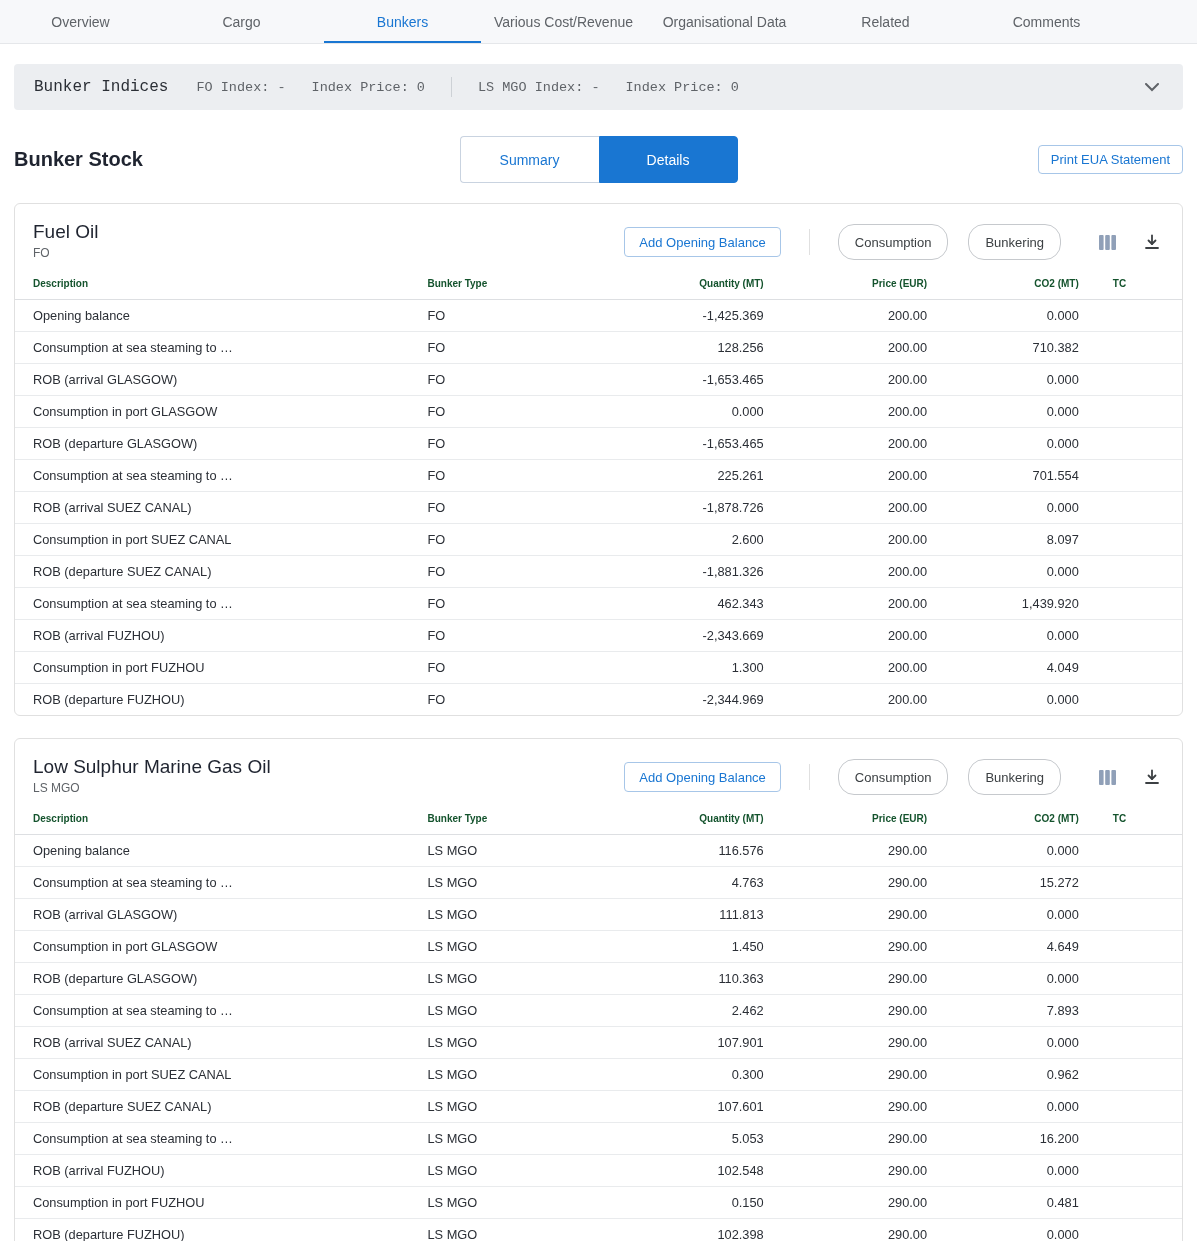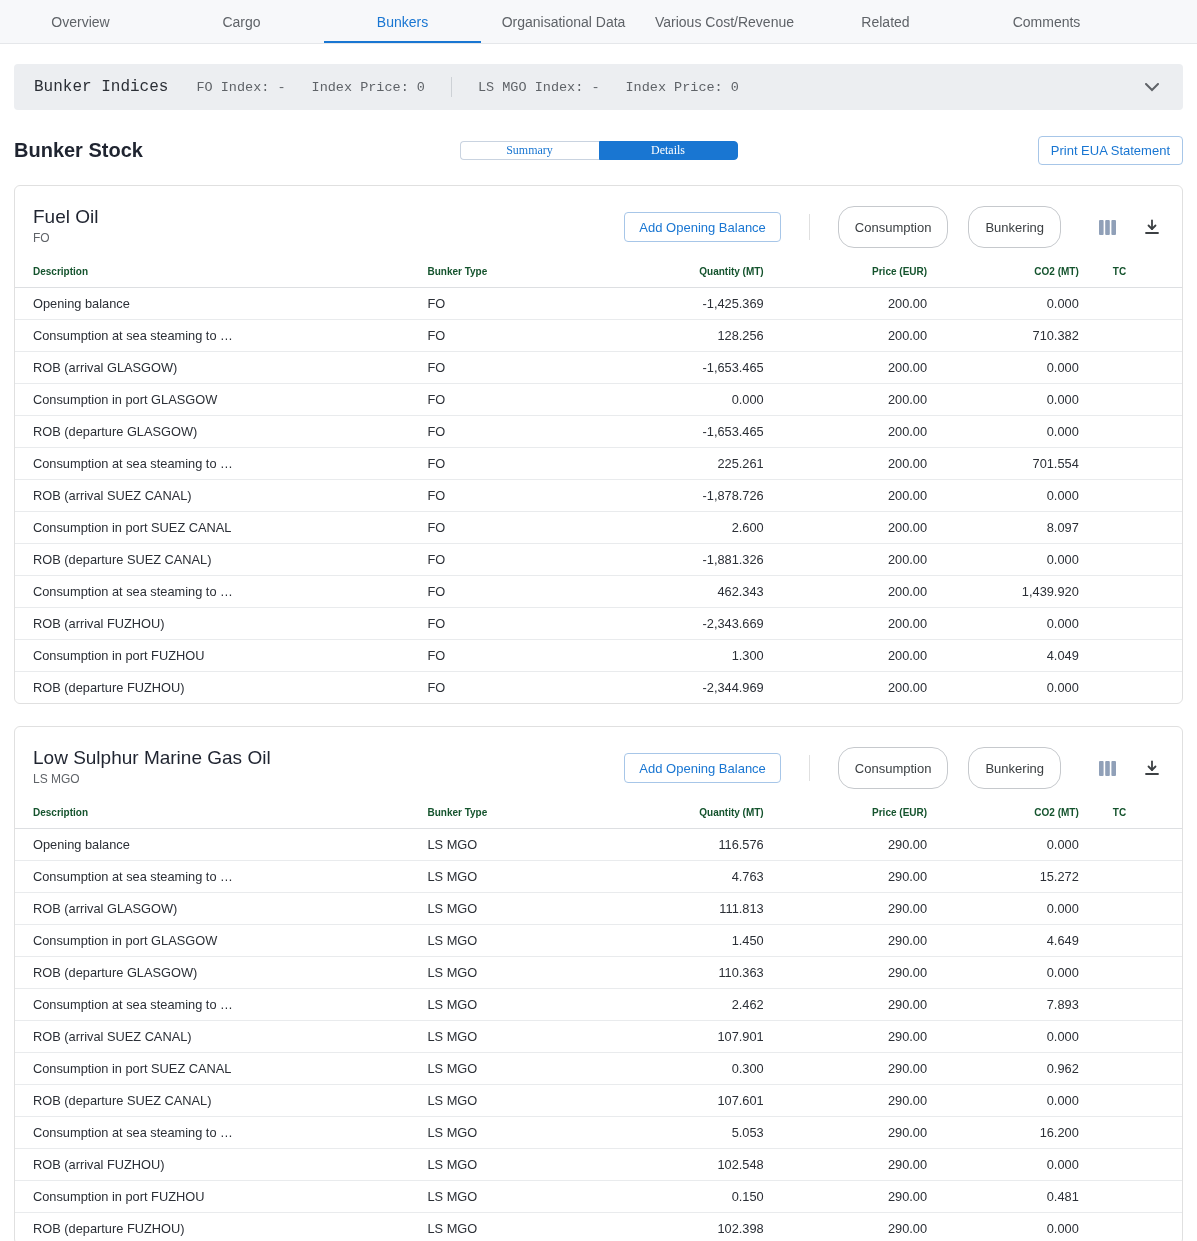--- a/index.html
+++ b/index.html
@@ -58,23 +58,23 @@
   
   .page-head {
     display:grid;
     grid-template-columns:1fr auto 1fr;
     align-items:center;
     margin:26px 14px 20px;
   }
   .page-title { font-size:20px; font-weight:700; margin:0; color:#1f2430; }
   .toggle { display:flex; }
   .seg {
-    width:139px; height:19px;
-    font-family:Liberation Serif, serif;
-    font-size:12px;
+    width:139px; height:47px;
+    font-family:Liberation Sans, sans-serif;
+    font-size:14px;
     border:1px solid #c9d3e0;
     background:#ffffff;
     color:#1976d2;
     cursor:pointer;
   }
   .seg.first { border-radius:4px 0 0 4px; border-right:none; }
   .seg.active {
     background:#1976d2;
     border-color:#1976d2;
     color:#ffffff;
@@ -117,21 +117,21 @@
     border-radius:4px;
     color:#1976d2;
     background:#ffffff;
     font-family:inherit;
     font-size:13px;
     cursor:pointer;
     white-space:nowrap;
   }
   .vdiv2 { width:1px; height:26px; background:#e0e0e0; margin:0 8px; }
   .pill {
-    height:42px;
+    height:36px;
     padding:0 16px;
     border:1px solid #c6c9cd;
     border-radius:16px;
     background:#ffffff;
     color:#3c4043;
     font-family:inherit;
     font-size:13px;
     cursor:pointer;
     white-space:nowrap;
   }
@@ -170,22 +170,22 @@
   .num { text-align:right; }
   .col-tc { padding-left:30px; padding-right:18px; }
 </style>
 </head>
 <body>
 
 <header class="tabbar">
   <div class="tab">Overview</div>
   <div class="tab">Cargo</div>
   <div class="tab active">Bunkers</div>
+  <div class="tab">Various Cost/Revenue</div>
   <div class="tab">Organisational Data</div>
-  <div class="tab">Various Cost/Revenue</div>
   <div class="tab">Related</div>
   <div class="tab">Comments</div>
 </header>
 
 <section class="indices">
   <span class="indices-title">Bunker Indices</span>
   <span class="idx">FO Index: -</span>
   <span class="idx">Index Price: 0</span>
   <span class="vdiv"></span>
   <span class="idx">LS MGO Index: -</span>

